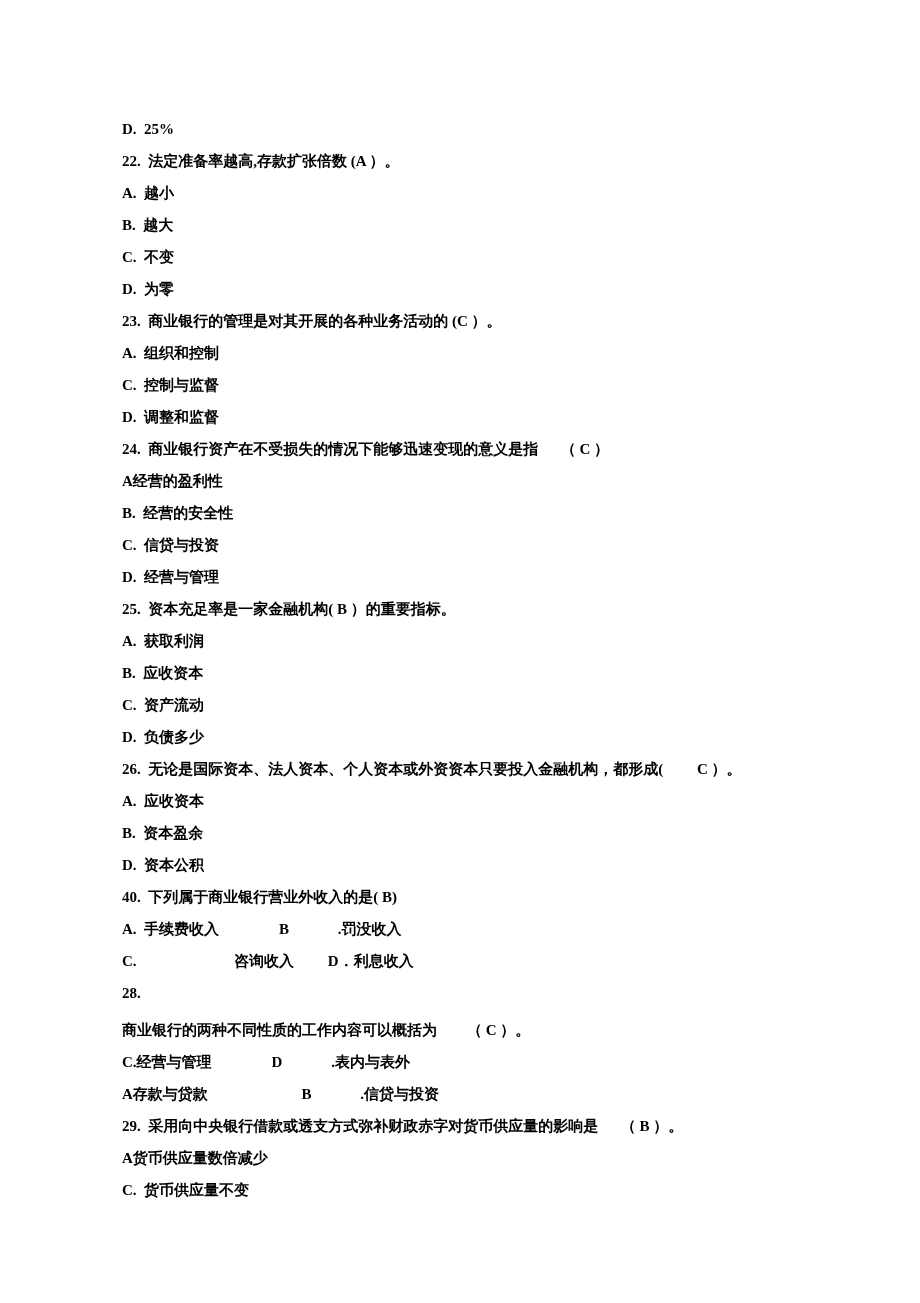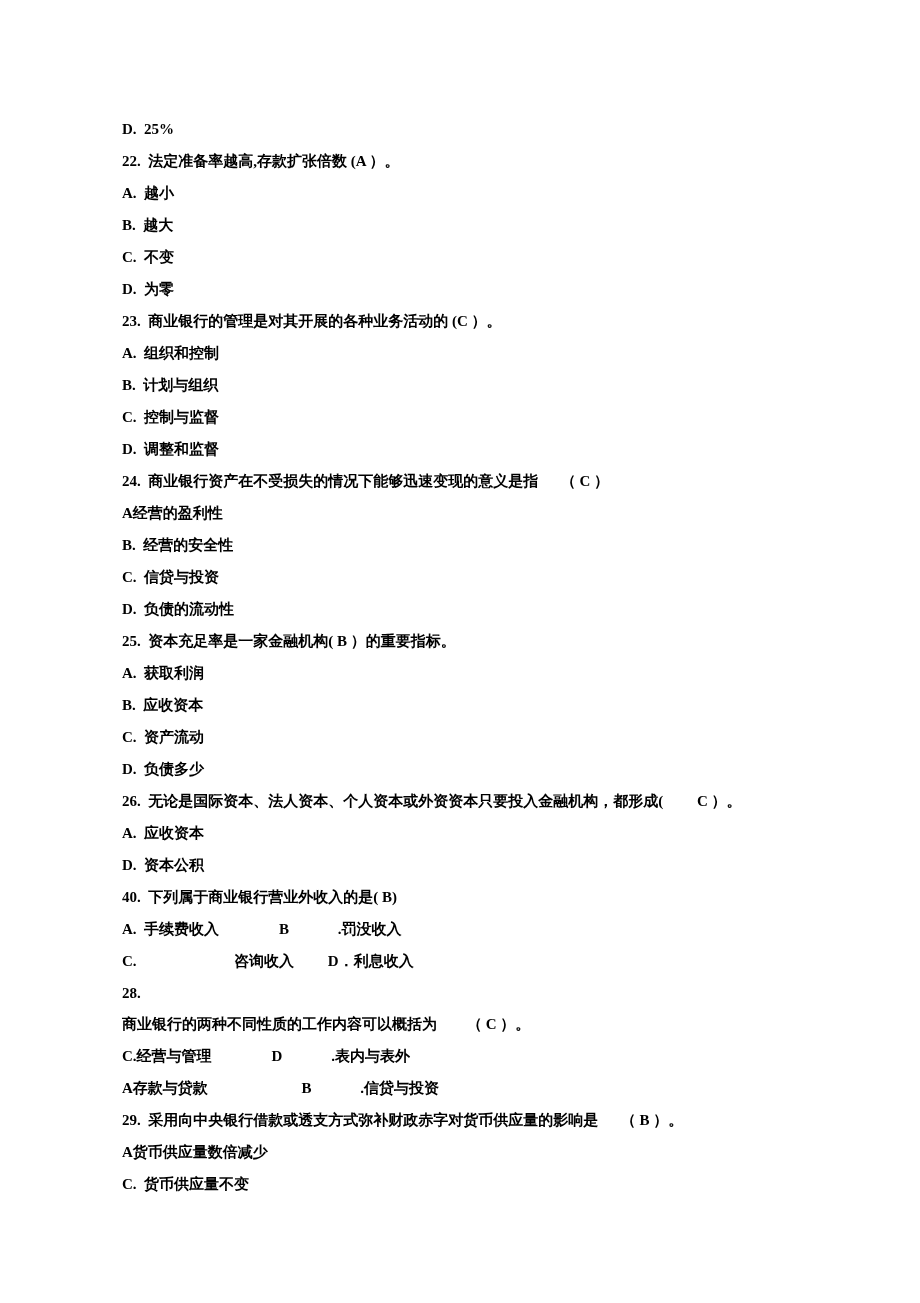--- a/index.html
+++ b/index.html
@@ -17,54 +17,54 @@
   }
   .page {
     padding: 118px 120px 60px 122px;
   }
   .line {
     margin-bottom: 9.5px;
     white-space: pre;
     font-weight: bold;
   }
   .q28-stem {
-    margin-top: 8px;
+    margin-top: 14px;
     margin-bottom: 9.5px;
   }
   .q28-num {
     margin-bottom: 4px;
   }
 </style>
 </head>
 <body>
 
 <div class="page">
   <div class="line">D.  25%</div>
   <div class="line">22.  法定准备率越高,存款扩张倍数 (A ）。</div>
   <div class="line">A.  越小</div>
   <div class="line">B.  越大</div>
   <div class="line">C.  不变</div>
   <div class="line">D.  为零</div>
   <div class="line">23.  商业银行的管理是对其开展的各种业务活动的 (C ）。</div>
   <div class="line">A.  组织和控制</div>
-  <div class="line">B.  计划与组织</div>
   <div class="line">C.  控制与监督</div>
   <div class="line">D.  调整和监督</div>
   <div class="line">24.  商业银行资产在不受损失的情况下能够迅速变现的意义是指      （ C ）</div>
   <div class="line">A经营的盈利性</div>
   <div class="line">B.  经营的安全性</div>
   <div class="line">C.  信贷与投资</div>
-  <div class="line">D.  负债的流动性</div>
+  <div class="line">D.  经营与管理</div>
   <div class="line">25.  资本充足率是一家金融机构( B ）的重要指标。</div>
   <div class="line">A.  获取利润</div>
   <div class="line">B.  应收资本</div>
   <div class="line">C.  资产流动</div>
   <div class="line">D.  负债多少</div>
   <div class="line">26.  无论是国际资本、法人资本、个人资本或外资资本只要投入金融机构，都形成(         C ）。</div>
   <div class="line">A.  应收资本</div>
+  <div class="line">B.  资本盈余</div>
   <div class="line">D.  资本公积</div>
   <div class="line">40.  下列属于商业银行营业外收入的是( B)</div>
   <div class="line">A.  手续费收入                B             .罚没收入</div>
   <div class="line">C.                          咨询收入         D．利息收入</div>
   <div class="line q28-num">28.</div>
   <div class="line q28-stem">商业银行的两种不同性质的工作内容可以概括为        （ C ）。</div>
   <div class="line">C.经营与管理                D             .表内与表外</div>
   <div class="line">A存款与贷款                         B             .信贷与投资</div>
   <div class="line">29.  采用向中央银行借款或透支方式弥补财政赤字对货币供应量的影响是      （ B ）。</div>
   <div class="line">A货币供应量数倍减少</div>

